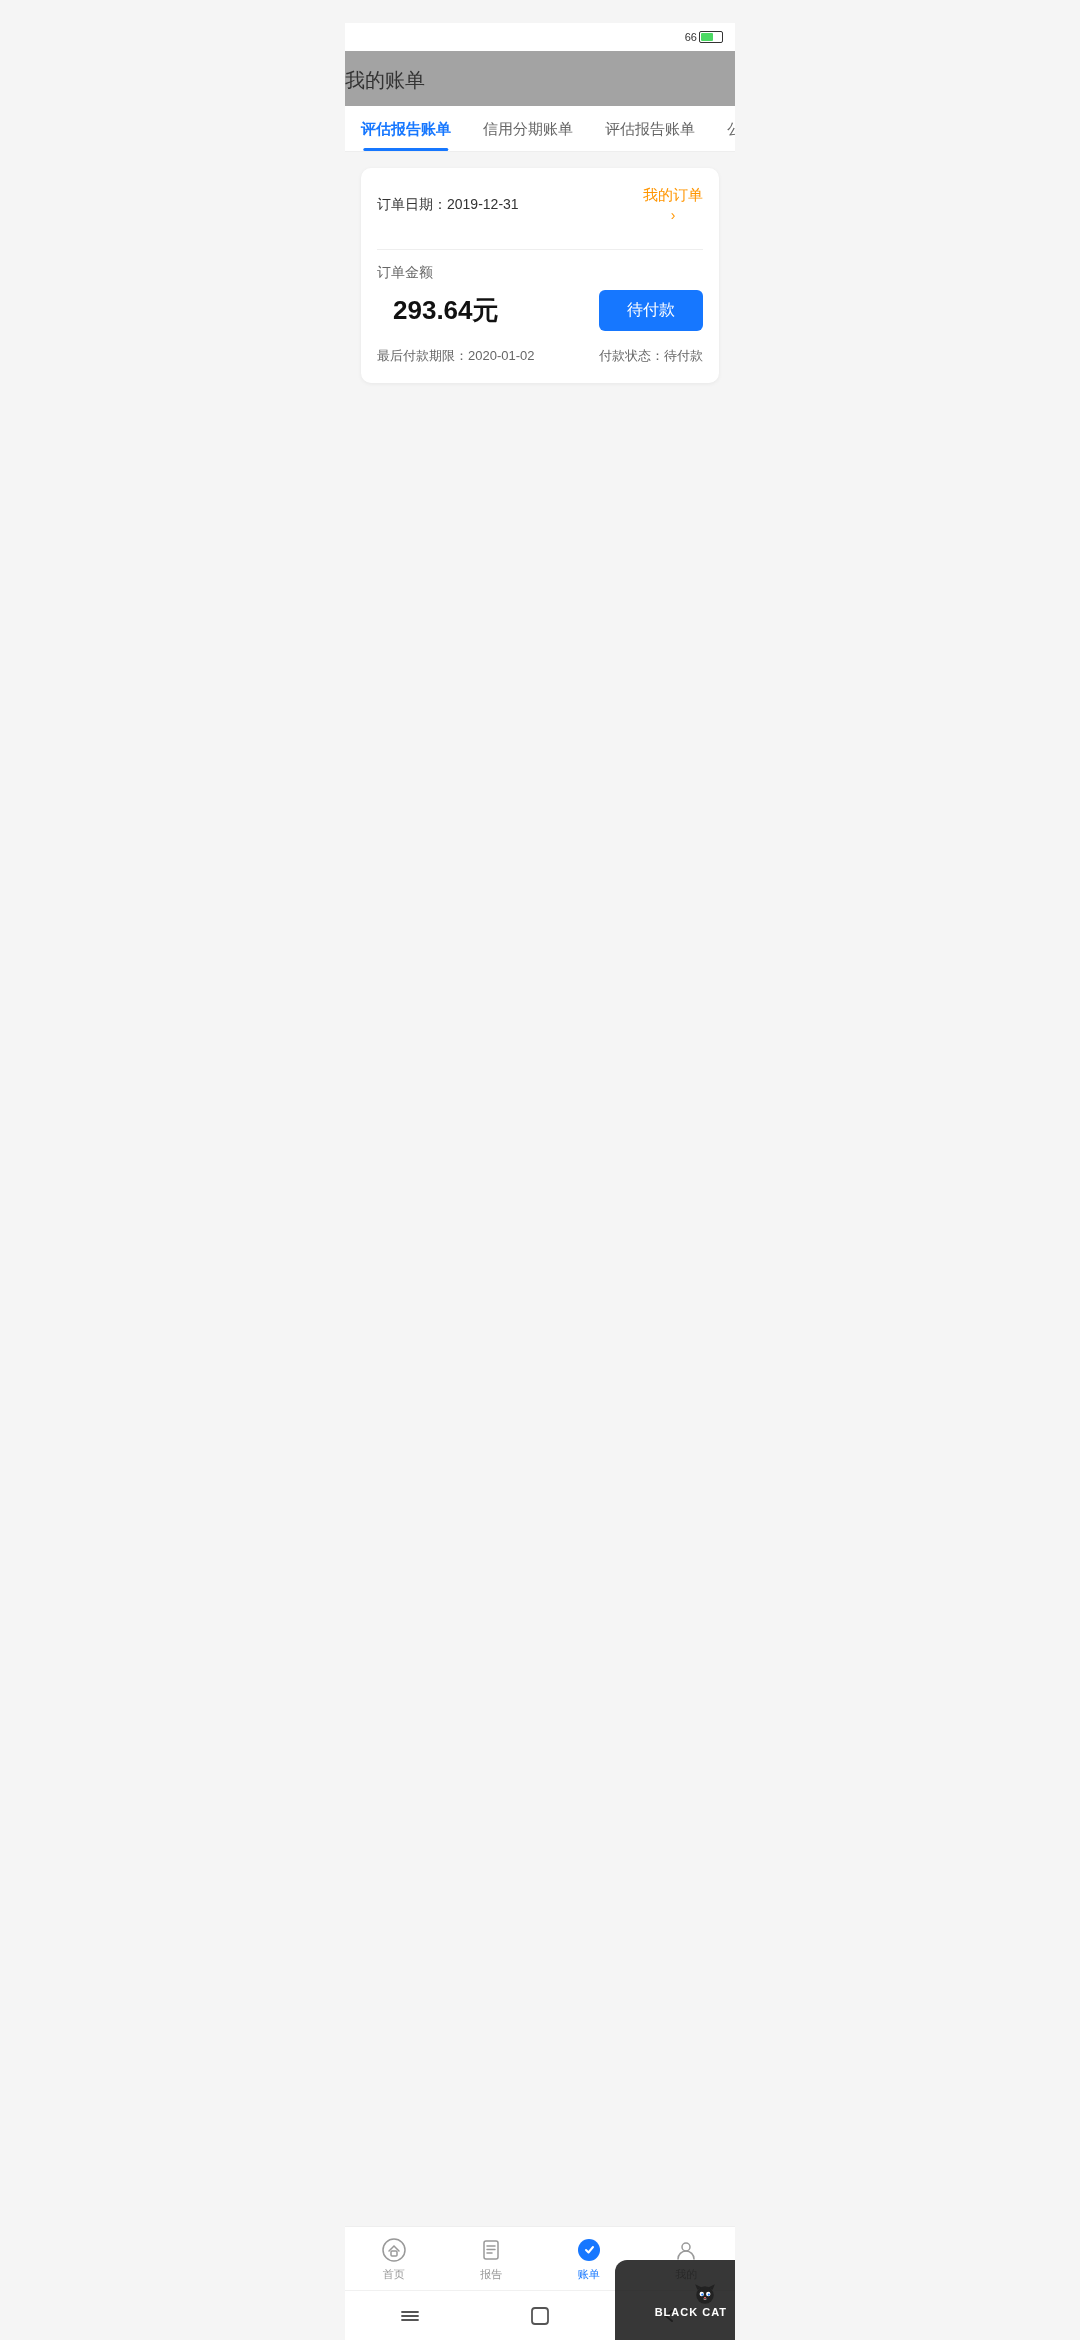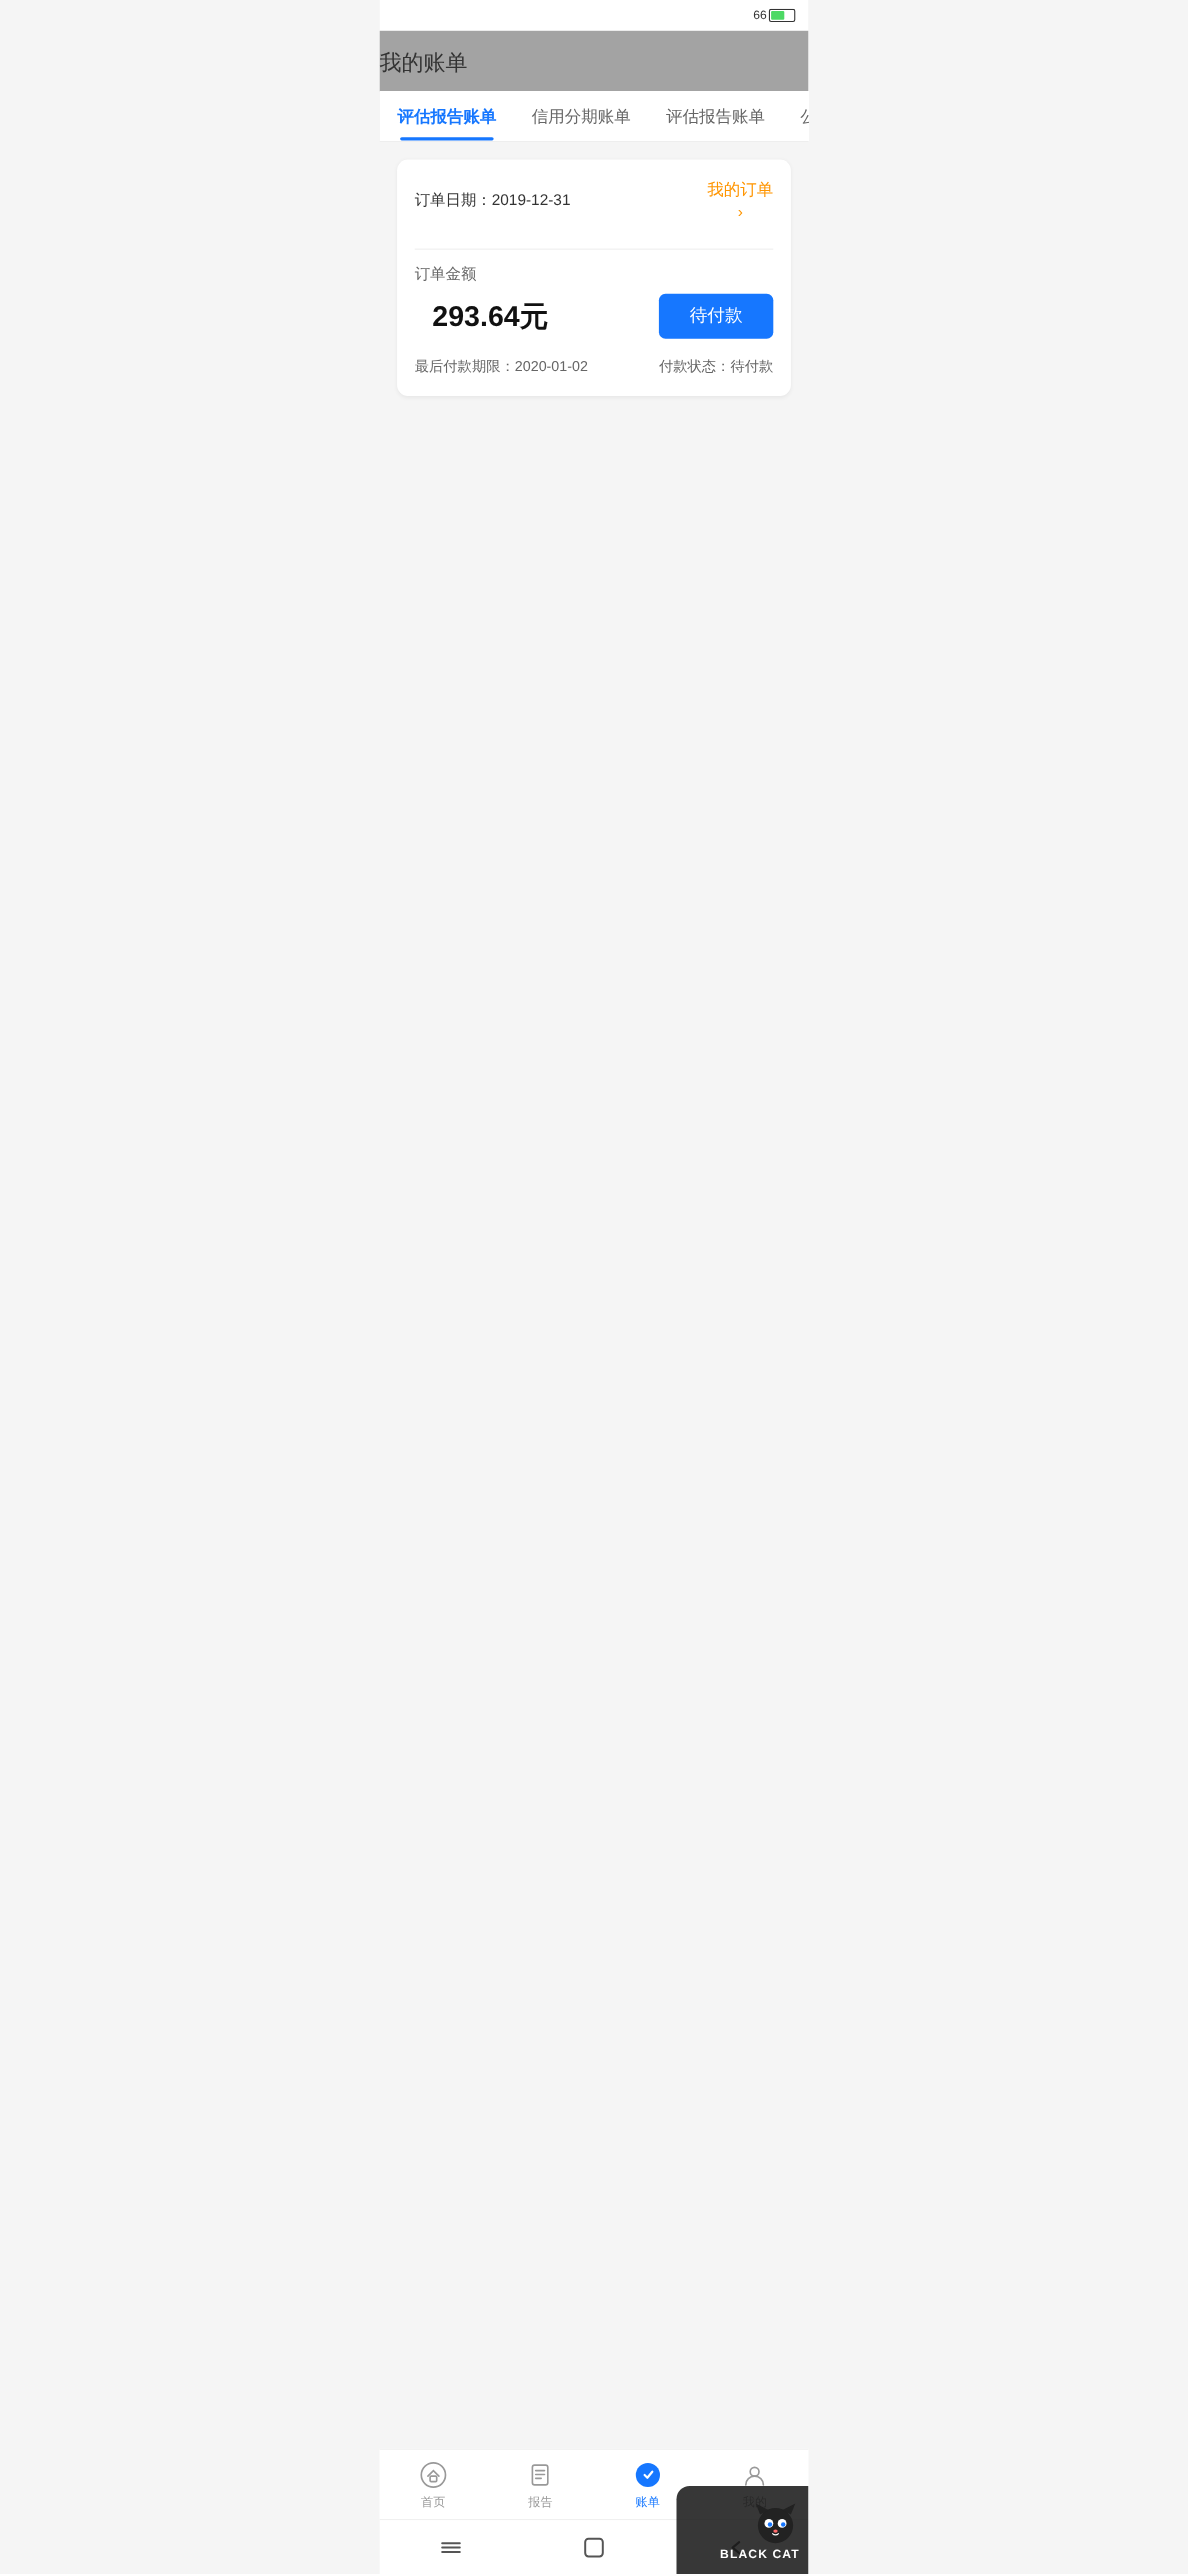--- a/index.html
+++ b/index.html
@@ -16,20 +16,21 @@
     }
 
     
     .status-bar {
       height: 28px;
       background: #fff;
       display: flex;
       justify-content: flex-end;
       align-items: center;
       padding-right: 12px;
+      margin-top: 23px;
     }
 
     .battery-icon {
       display: flex;
       align-items: center;
       gap: 2px;
       font-size: 12px;
     }
 
     .battery-body {
@@ -256,21 +257,21 @@
     .black-cat-watermark {
       position: fixed;
       bottom: 0;
       right: 0;
       width: 120px;
       height: 80px;
       display: flex;
       flex-direction: column;
       align-items: flex-end;
       justify-content: flex-end;
-      padding: 12px 8px;
+      padding: 22px 8px;
       background: rgba(20,20,20,0.85);
       border-top-left-radius: 12px;
     }
 
     .black-cat-text {
       color: #fff;
       font-size: 11px;
       font-weight: bold;
       letter-spacing: 1px;
     }

